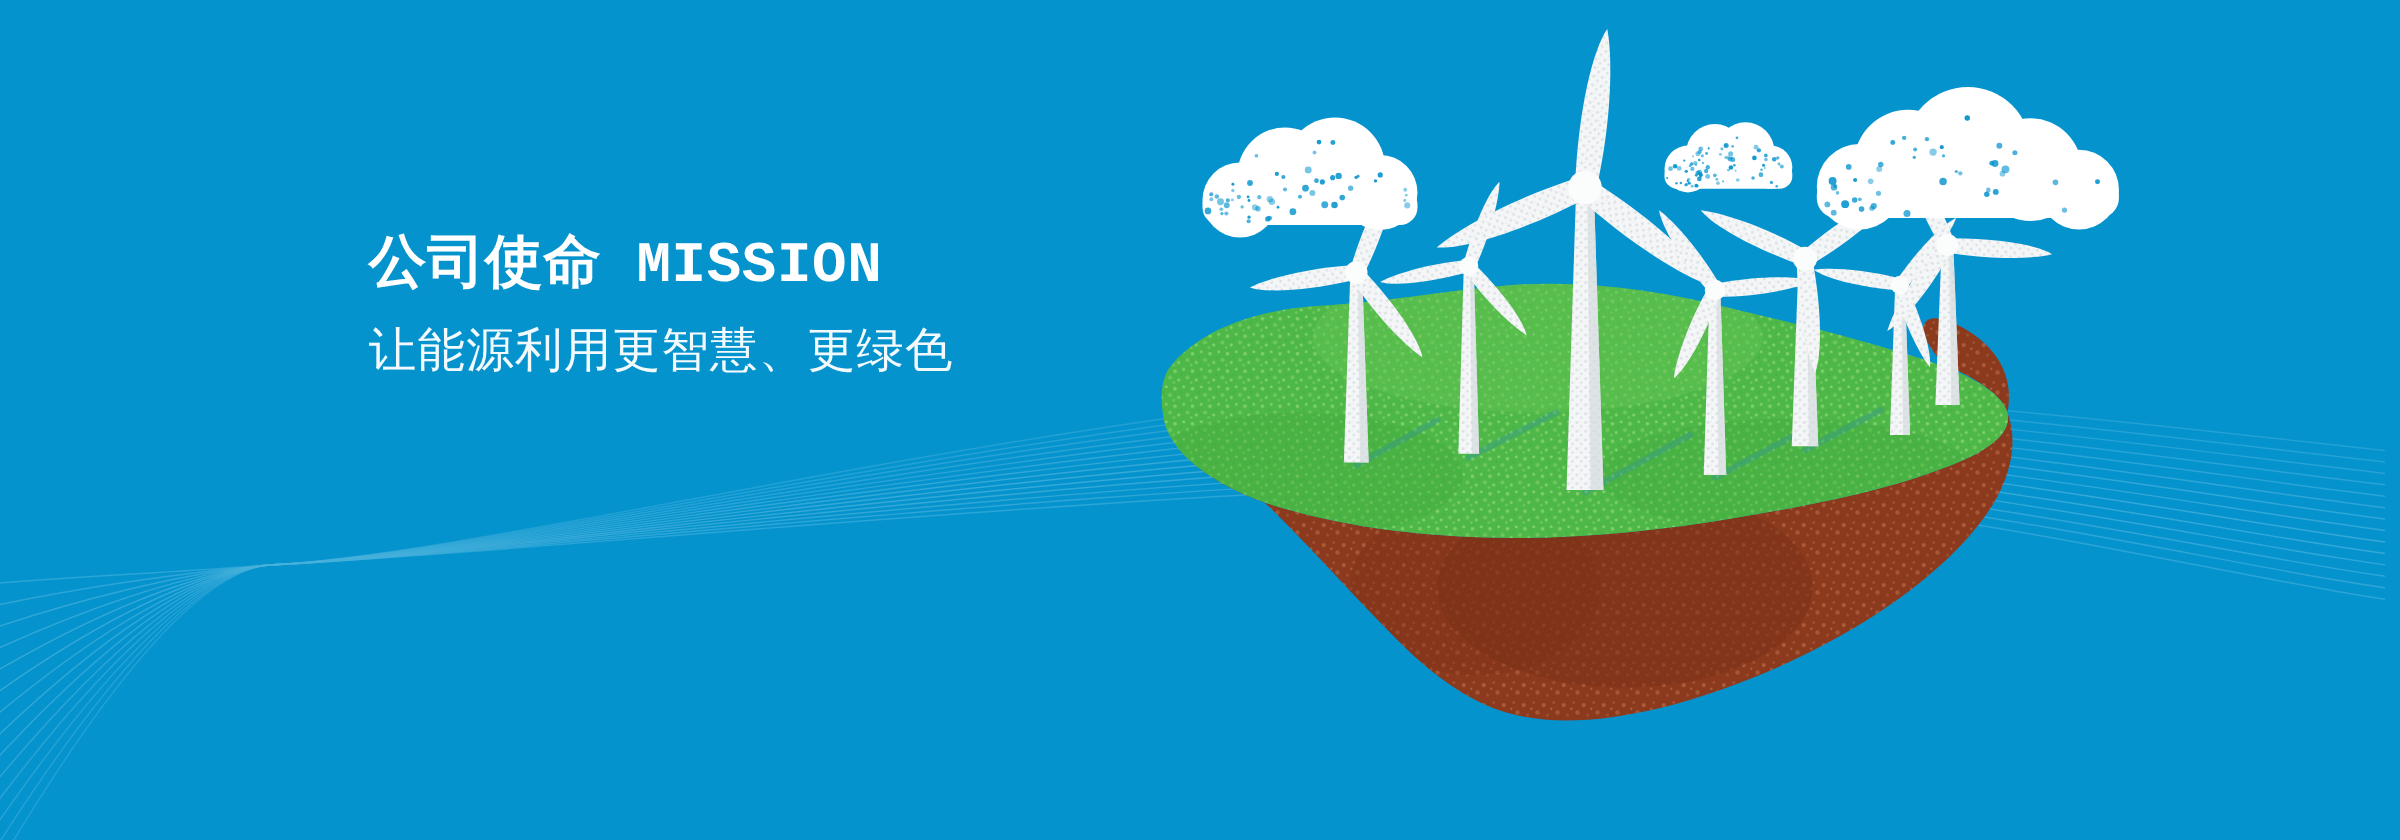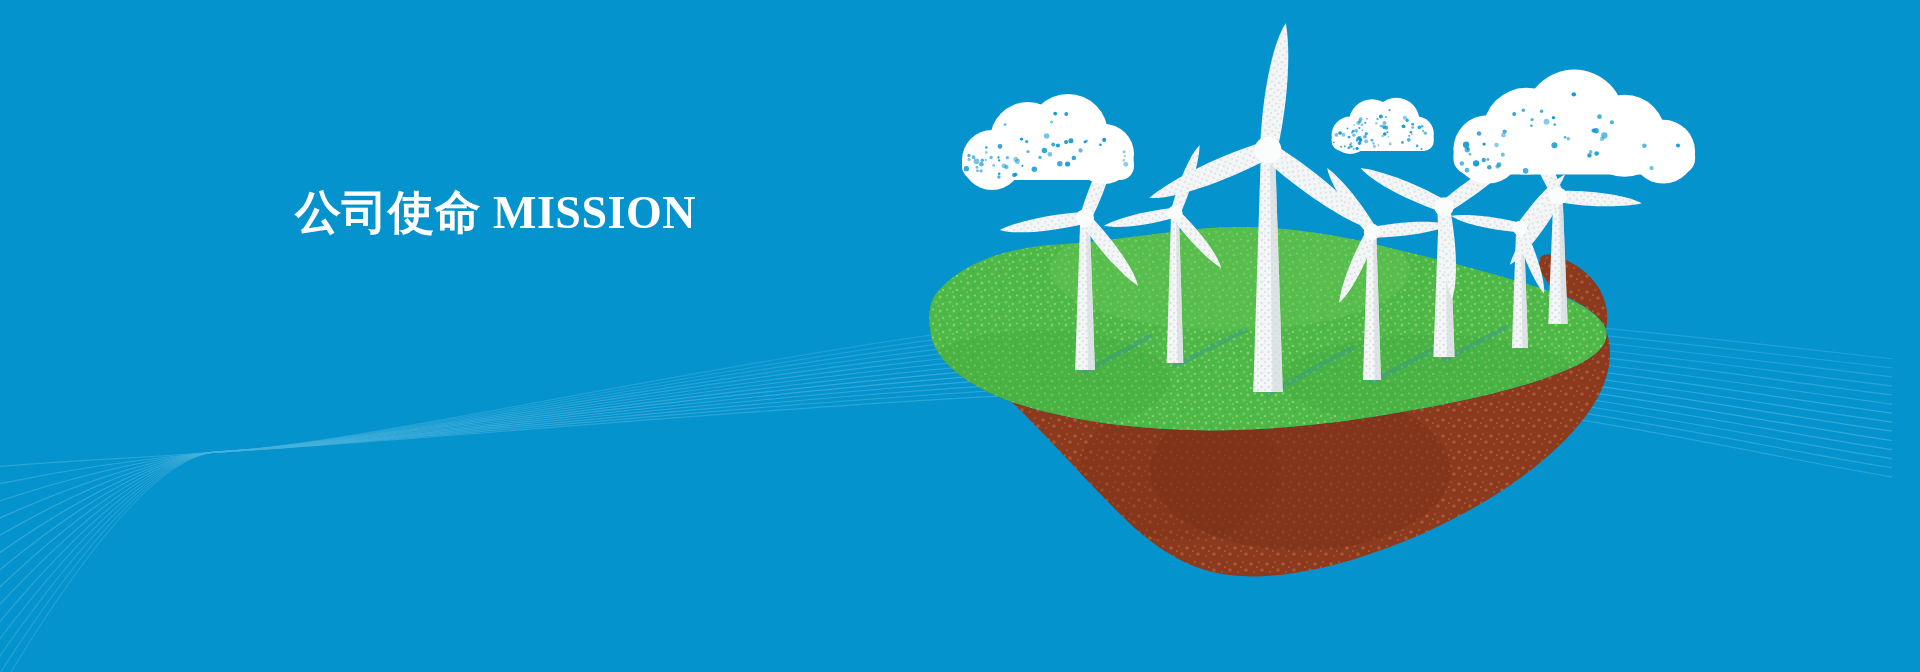--- a/index.html
+++ b/index.html
@@ -6,21 +6,22 @@
   html, body {
     margin: 0;
     padding: 0;
     background: #0593ce;
   }
   #banner {
     position: relative;
     width: 1892px;
     height: 672px;
     overflow: hidden;
-    font-family: Liberation Serif, serif;
+    font-family: Liberation Mono, monospace;
+    padding-left: 16px;
   }
   #bg-fill {
     position: absolute;
     inset: 0;
     background: #0593ce;
   }
   #wave-layer, #art-layer {
     position: absolute;
     inset: 0;
     width: 1920px;
@@ -565,15 +566,16 @@
           <circle cx="-77.1" cy="5.3" r="1.43" fill="#0593CE" opacity="0.92"></circle>
           <circle cx="-64.0" cy="23.5" r="2.17" fill="#0593CE" opacity="0.72"></circle>
           <circle cx="-3.3" cy="0.6" r="1.54" fill="#0593CE" opacity="0.57"></circle>
           <circle cx="-77.4" cy="19.3" r="1.93" fill="#0593CE" opacity="0.79"></circle>
         </g>
       </g>
   </svg>
 
   <div id="text-block">
     <h1 id="mission-title">公司使命 MISSION</h1>
+    <p id="mission-subtitle">让能源利用更智慧、更绿色</p>
   </div>
 
 </div>
 
 </body></html>

